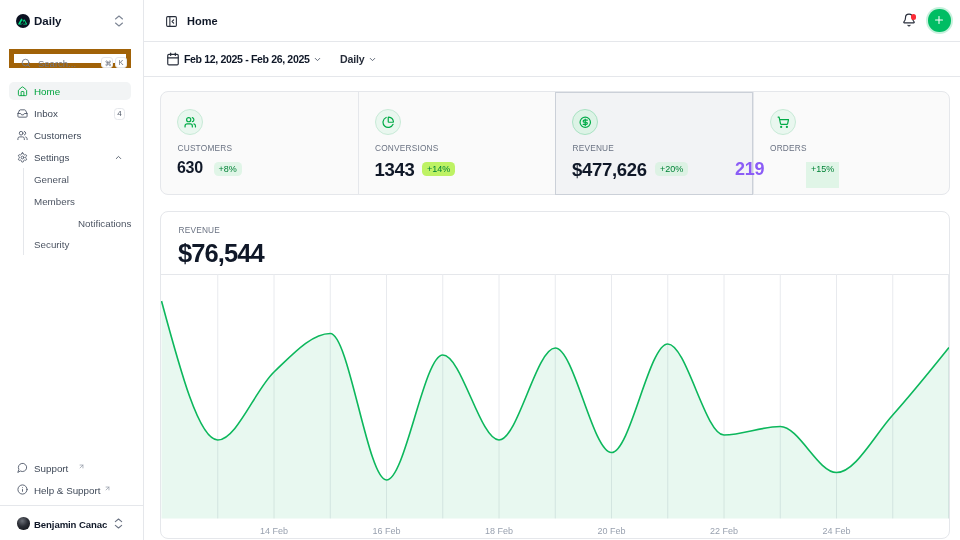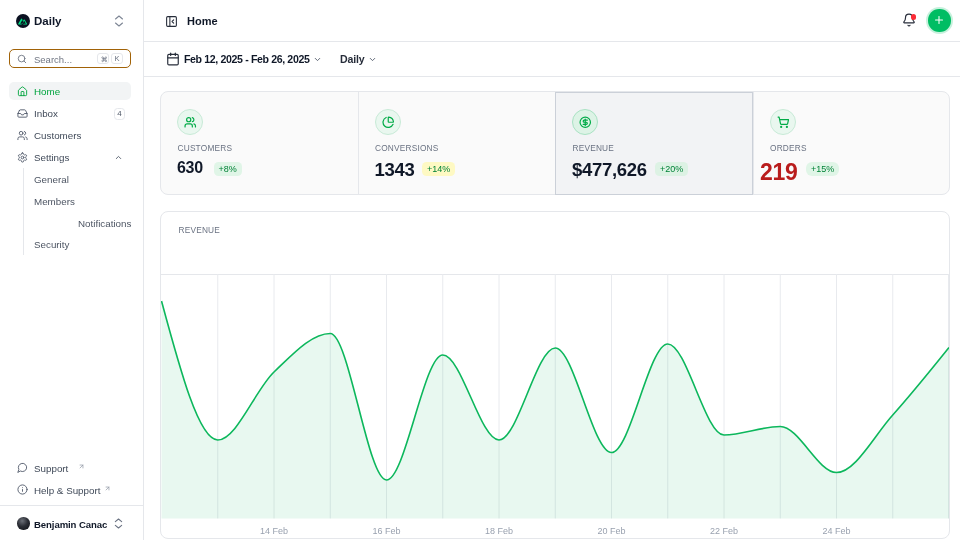--- a/index.html
+++ b/index.html
@@ -17,21 +17,21 @@
     <svg width="10" height="8" viewBox="0 0 24 20" style="position:absolute;left:2px;top:3px;">
       <path fill="#00dc82" d="M12.32 19h8.33c.26 0 .52-.07.75-.2a1.5 1.5 0 0 0 .55-.55 1.49 1.49 0 0 0 0-1.5l-5.6-9.64a1.5 1.5 0 0 0-.55-.55 1.51 1.51 0 0 0-1.5 0 1.5 1.5 0 0 0-.55.55l-1.43 2.47-2.8-4.83a1.5 1.5 0 0 0-.55-.55 1.51 1.51 0 0 0-1.5 0c-.23.13-.42.32-.55.55L.05 16.75a1.49 1.49 0 0 0 0 1.5c.13.23.32.42.55.55.23.13.49.2.75.2h5.23c2.07 0 3.6-.91 4.65-2.68l2.55-4.4 1.37-2.36 4.1 7.06h-5.47ZM8.5 16.62H4.85l5.47-9.43 2.73 4.72-1.83 3.15c-.7 1.15-1.49 1.56-2.72 1.56Z"></path>
     </svg>
   </div>
   <div class="abs" style="left:34px;top:14.5px;font-size:11.5px;font-weight:700;color:#0f1728;">Daily</div>
   <svg class="abs" style="left:114px;top:15px;" width="10" height="12" viewBox="0 0 10 12" fill="none" stroke="#7d8594" stroke-width="1.1" stroke-linecap="round" stroke-linejoin="round">
     <path d="M1.5 4 5 1l3.5 3"></path>
       <path d="M1.5 8 5 11l3.5-3"></path>
   </svg>
 
-  <div class="abs" style="left:9px;top:49px;width:122px;height:19px;border:1px solid #a16207;border-radius:5px;background:#fff;">
+  <div class="abs" style="left:9px;top:49px;width:122px;height:19px;border:5px solid #a16207;border-radius:0;background:#fff;">
     <svg class="abs" style="left:7px;top:4px;" width="10" height="10" viewBox="0 0 24 24" fill="none" stroke="#717784" stroke-width="2.2" stroke-linecap="round">
         <circle cx="11" cy="11" r="8"></circle>
         <path d="m21 21-4.3-4.3"></path>
       </svg>
     <div class="abs" style="left:24px;top:3.5px;font-size:9.5px;color:#717784;">Search...</div>
     <div class="abs" style="left:87px;top:3px;width:12px;height:11px;border:1px solid #e5e7eb;border-radius:3px;background:#fff;">
         <svg style="position:absolute;left:2.5px;top:2px;" width="6.5" height="6.5" viewBox="0 0 24 24" fill="none" stroke="#6a7282" stroke-width="2.4">
           <path d="M15 6v12a3 3 0 1 0 3-3H6a3 3 0 1 0 3 3V6a3 3 0 1 0-3 3h12a3 3 0 1 0-3-3"></path>
         </svg>
       </div>
@@ -162,46 +162,47 @@
 <div class="abs" style="left:213.5px;top:161.5px;height:14px;border-radius:4.5px;background:#e0f5e7;color:#008236;font-size:9px;font-weight:500;line-height:14px;padding:0 5px;">+8%</div>
 
 <div class="abs" style="left:374.5px;top:109px;width:26px;height:26px;border-radius:50%;background:#e9f7ef;border:1px solid #c8ead7;">
   <svg class="abs" style="left:6px;top:6px;" width="12.5" height="12.5" viewBox="0 0 24 24" fill="none" stroke="#00ab47" stroke-width="2.3" stroke-linecap="round" stroke-linejoin="round">
       <path d="M21 12c.552 0 1.005-.449.95-.998a10 10 0 0 0-8.953-8.951c-.55-.055-.998.398-.998.95v8a1 1 0 0 0 1 1z"></path>
       <path d="M21.21 15.89A10 10 0 1 1 8 2.83"></path>
     </svg>
 </div>
 <div class="abs" style="left:375px;top:142.5px;font-size:8.3px;letter-spacing:0.2px;color:#6a7282;">CONVERSIONS</div>
 <div class="abs" style="left:374.5px;top:159px;font-size:18.5px;font-weight:700;letter-spacing:-0.3px;color:#101828;">1343</div>
-<div class="abs" style="left:422px;top:161.5px;height:14px;border-radius:4.5px;background:#fef9c3;color:#008236;font-size:9px;font-weight:500;line-height:14px;padding:0 5px;">+14%</div>
+<div class="abs" style="left:422px;top:161.5px;height:14px;border-radius:4.5px;background:#bef264;color:#008236;font-size:9px;font-weight:500;line-height:14px;padding:0 5px;">+14%</div>
 
 <div class="abs" style="left:572px;top:109px;width:26px;height:26px;border-radius:50%;background:#ddf3e6;border:1px solid #a9e2c3;">
   <svg class="abs" style="left:6px;top:6px;" width="12.5" height="12.5" viewBox="0 0 24 24" fill="none" stroke="#00ab47" stroke-width="2.3" stroke-linecap="round" stroke-linejoin="round">
       <circle cx="12" cy="12" r="10"></circle>
       <path d="M16 8h-6a2 2 0 1 0 0 4h4a2 2 0 1 1 0 4H8"></path>
       <path d="M12 18V6"></path>
     </svg>
 </div>
 <div class="abs" style="left:572.5px;top:142.5px;font-size:8.3px;letter-spacing:0.2px;color:#6a7282;">REVENUE</div>
 <div class="abs" style="left:572px;top:159px;font-size:18.5px;font-weight:700;letter-spacing:-0.3px;color:#101828;">$477,626</div>
 <div class="abs" style="left:655px;top:161.5px;height:14px;border-radius:4.5px;background:#ddf2e4;color:#008236;font-size:9px;font-weight:500;line-height:14px;padding:0 5px;">+20%</div>
 
 <div class="abs" style="left:769.5px;top:109px;width:26px;height:26px;border-radius:50%;background:#e9f7ef;border:1px solid #c8ead7;">
   <svg class="abs" style="left:6px;top:6px;" width="12.5" height="12.5" viewBox="0 0 24 24" fill="none" stroke="#00ab47" stroke-width="2.3" stroke-linecap="round" stroke-linejoin="round">
       <circle cx="8" cy="21" r="1"></circle>
       <circle cx="19" cy="21" r="1"></circle>
       <path d="M2.05 2.05h2l2.66 12.42a2 2 0 0 0 2 1.58h9.78a2 2 0 0 0 1.95-1.57l1.65-7.43H5.12"></path>
     </svg>
 </div>
 <div class="abs" style="left:770px;top:142.5px;font-size:8.3px;letter-spacing:0.2px;color:#6a7282;">ORDERS</div>
-<div class="abs" style="left:760px;top:159px;font-size:23px;font-weight:700;letter-spacing:-0.3px;color:#b91c1c;">219</div>
-<div class="abs" style="left:806px;top:161.5px;height:14px;border-radius:6px;background:#e0f5e7;color:#008236;font-size:9px;font-weight:500;line-height:14px;padding:0 5px;">+15%</div>
+<div class="abs" style="left:735px;top:159px;font-size:18px;font-weight:700;letter-spacing:-0.3px;color:#8b5cf6;">219</div>
+<div class="abs" style="left:806px;top:161.5px;height:26px;border-radius:0;background:#e0f5e7;color:#008236;font-size:9px;font-weight:500;line-height:14px;padding:0 5px;">+15%</div>
 
 <div class="abs" style="left:160px;top:211px;width:790px;height:328px;border:1px solid #e5e7eb;border-radius:8px;background:#fff;overflow:hidden;">
   <div class="abs" style="left:17.5px;top:13px;font-size:8.3px;letter-spacing:0.2px;color:#6a7282;">REVENUE</div>
+  <div class="abs" style="left:17px;top:26.5px;font-size:25.5px;font-weight:700;letter-spacing:-0.9px;color:#101828;">$76,544</div>
 
   <svg class="abs" style="left:-1px;top:62px;" width="790" height="264" viewBox="0 0 790 264">
 
     <line x1="0" y1="0.5" x2="790" y2="0.5" stroke="#e5e7eb" stroke-width="1"></line>
     <g stroke="#e8eaee" stroke-width="1">
       <line x1="57.75" y1="0" x2="57.75" y2="244.5"></line>
       <line x1="114" y1="0" x2="114" y2="244.5"></line>
       <line x1="170.25" y1="0" x2="170.25" y2="244.5"></line>
       <line x1="226.5" y1="0" x2="226.5" y2="244.5"></line>
       <line x1="282.75" y1="0" x2="282.75" y2="244.5"></line>

